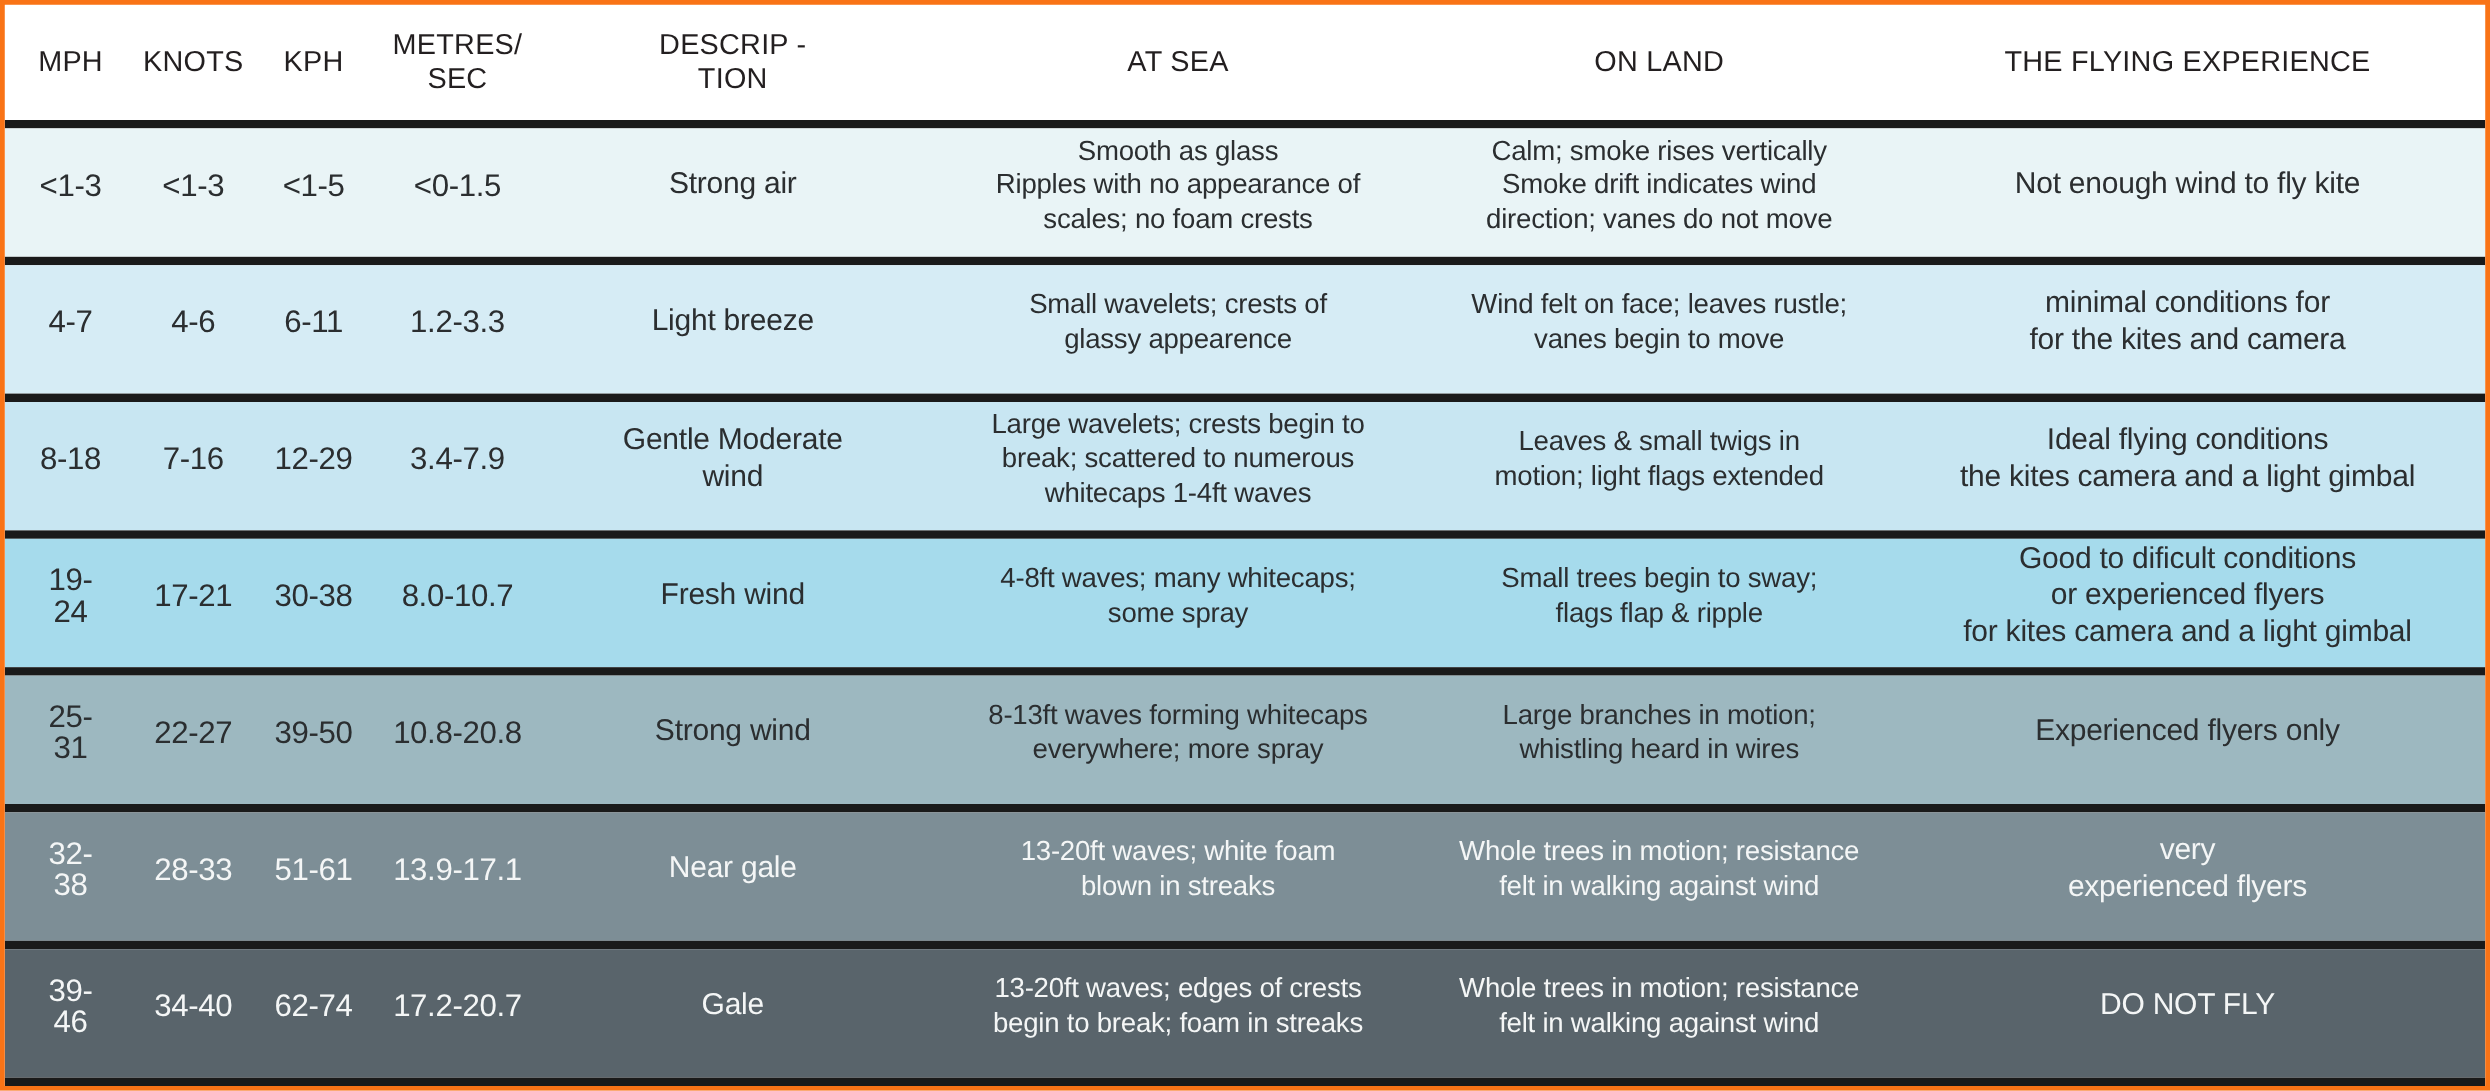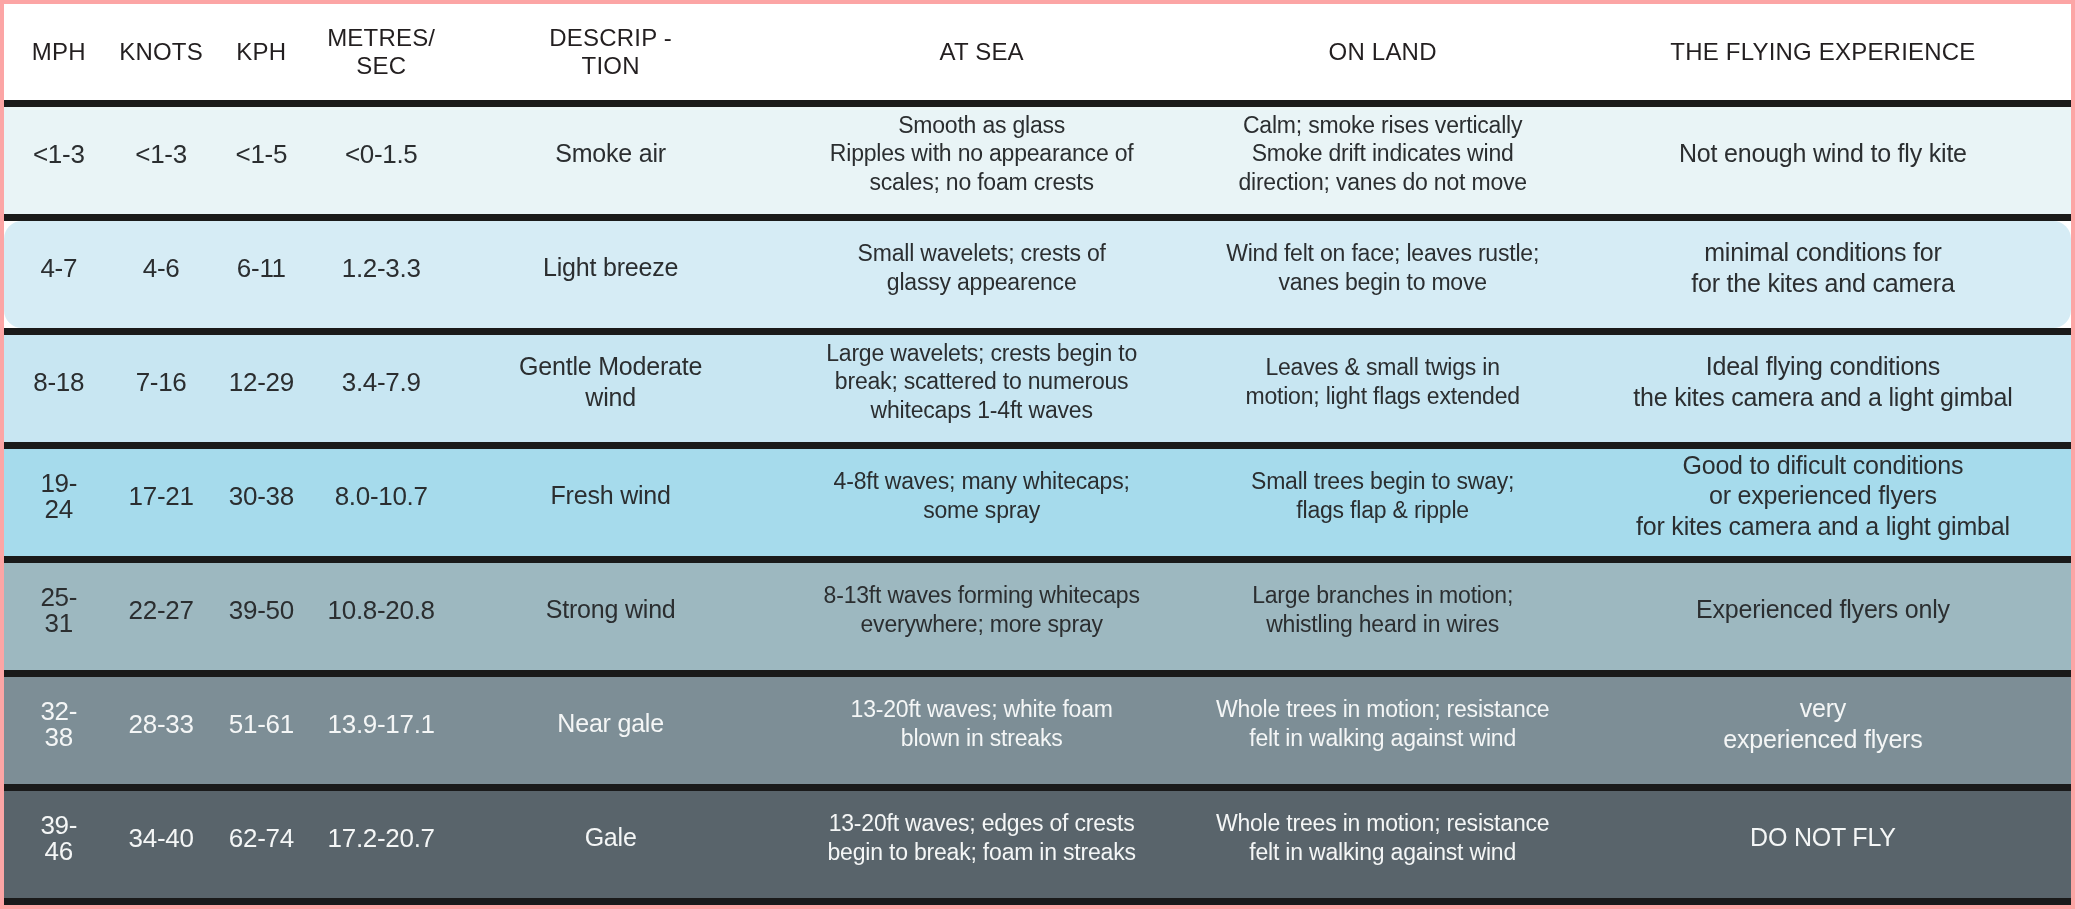--- a/index.html
+++ b/index.html
@@ -1,20 +1,20 @@
 <!DOCTYPE html>
 <html><head>
 <meta charset="utf-8">
 <style>
   html,body{margin:0;padding:0;background:#ffffff;}
   .wind-table{
     position:relative;
     width:2075px;height:909px;
     box-sizing:border-box;
-    border:4px solid #fca5a5;
+    border:4px solid #f97316;
     display:flex;flex-direction:column;
     font-family:"Liberation Sans", sans-serif;
     overflow:hidden;
   }
   .header-row{
     flex:0 0 96px;
     background:#ffffff;
     display:flex;align-items:center;
     color:#231f20;
     font-size:24px;
@@ -68,31 +68,31 @@
     <div class="cell col-onland">ON LAND</div>
     <div class="cell col-fly">THE FLYING EXPERIENCE</div>
   </div>
   <div class="table-body">
       <div class="sep"></div>
       <div class="row" style="background: rgb(233, 244, 246); color: rgb(43, 46, 48);">
     <div class="cell col-mph">&lt;1-3</div>
     <div class="cell col-knots">&lt;1-3</div>
     <div class="cell col-kph">&lt;1-5</div>
     <div class="cell col-ms">&lt;0-1.5</div>
-    <div class="cell col-desc">Smoke air</div>
+    <div class="cell col-desc">Strong air</div>
     <div class="cell col-atsea">Smooth as glass
 Ripples with no appearance of
 scales; no foam crests</div>
     <div class="cell col-onland">Calm; smoke rises vertically
 Smoke drift indicates wind
 direction; vanes do not move</div>
     <div class="cell col-fly">Not enough wind to fly kite</div>
   </div>
       <div class="sep"></div>
-      <div class="row" style="background: rgb(214, 236, 245); color: rgb(43, 46, 48); border-radius: 18px;">
+      <div class="row" style="background: rgb(214, 236, 245); color: rgb(43, 46, 48);">
     <div class="cell col-mph">4-7</div>
     <div class="cell col-knots">4-6</div>
     <div class="cell col-kph">6-11</div>
     <div class="cell col-ms">1.2-3.3</div>
     <div class="cell col-desc">Light breeze</div>
     <div class="cell col-atsea">Small wavelets; crests of
 glassy appearence</div>
     <div class="cell col-onland">Wind felt on face; leaves rustle;
 vanes begin to move</div>
     <div class="cell col-fly">minimal conditions for

